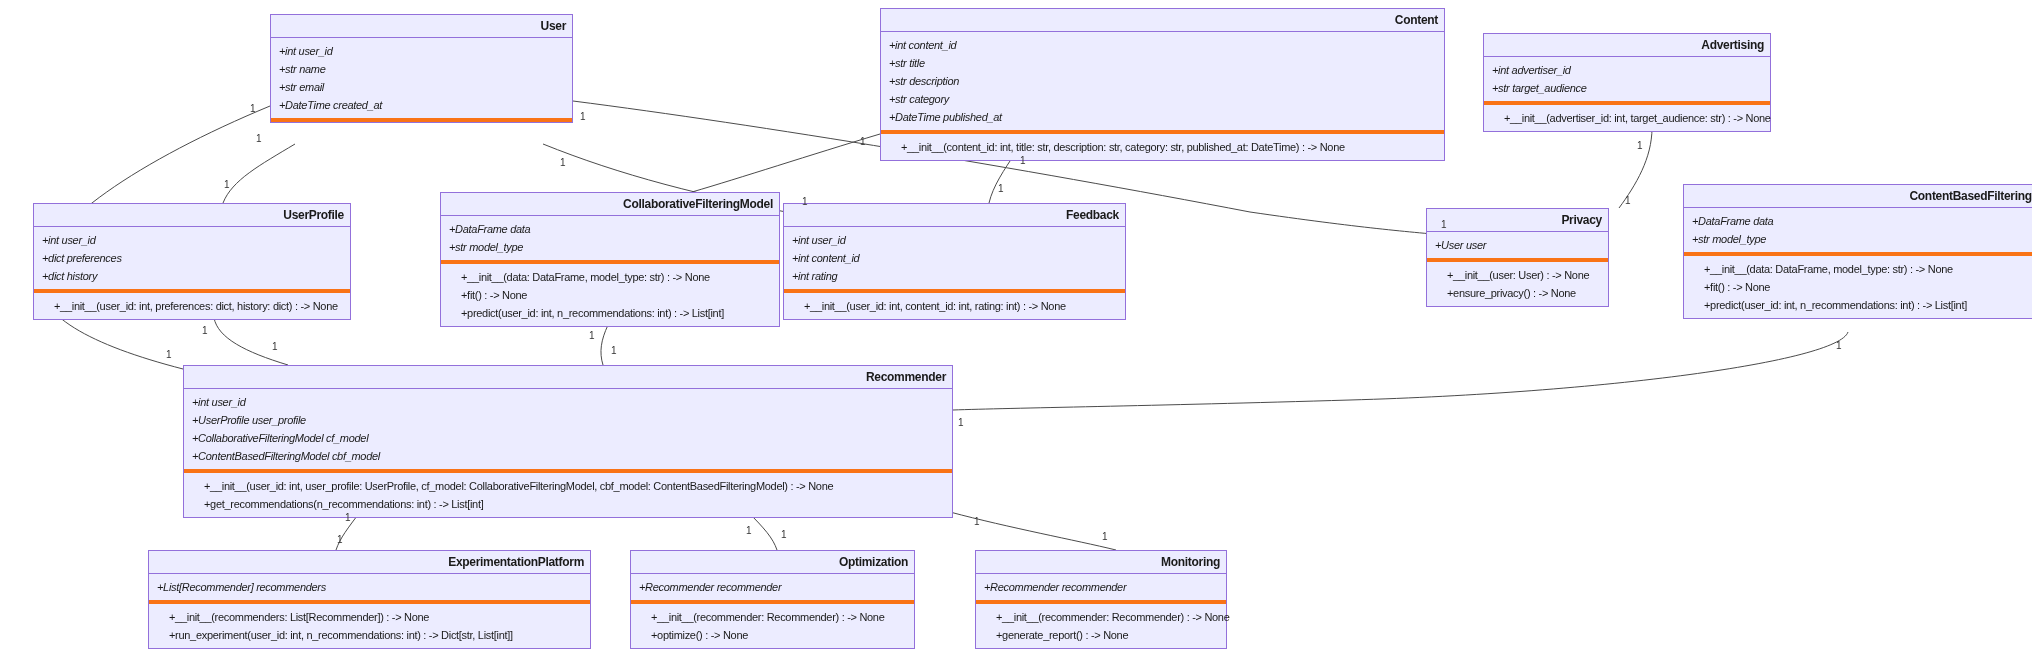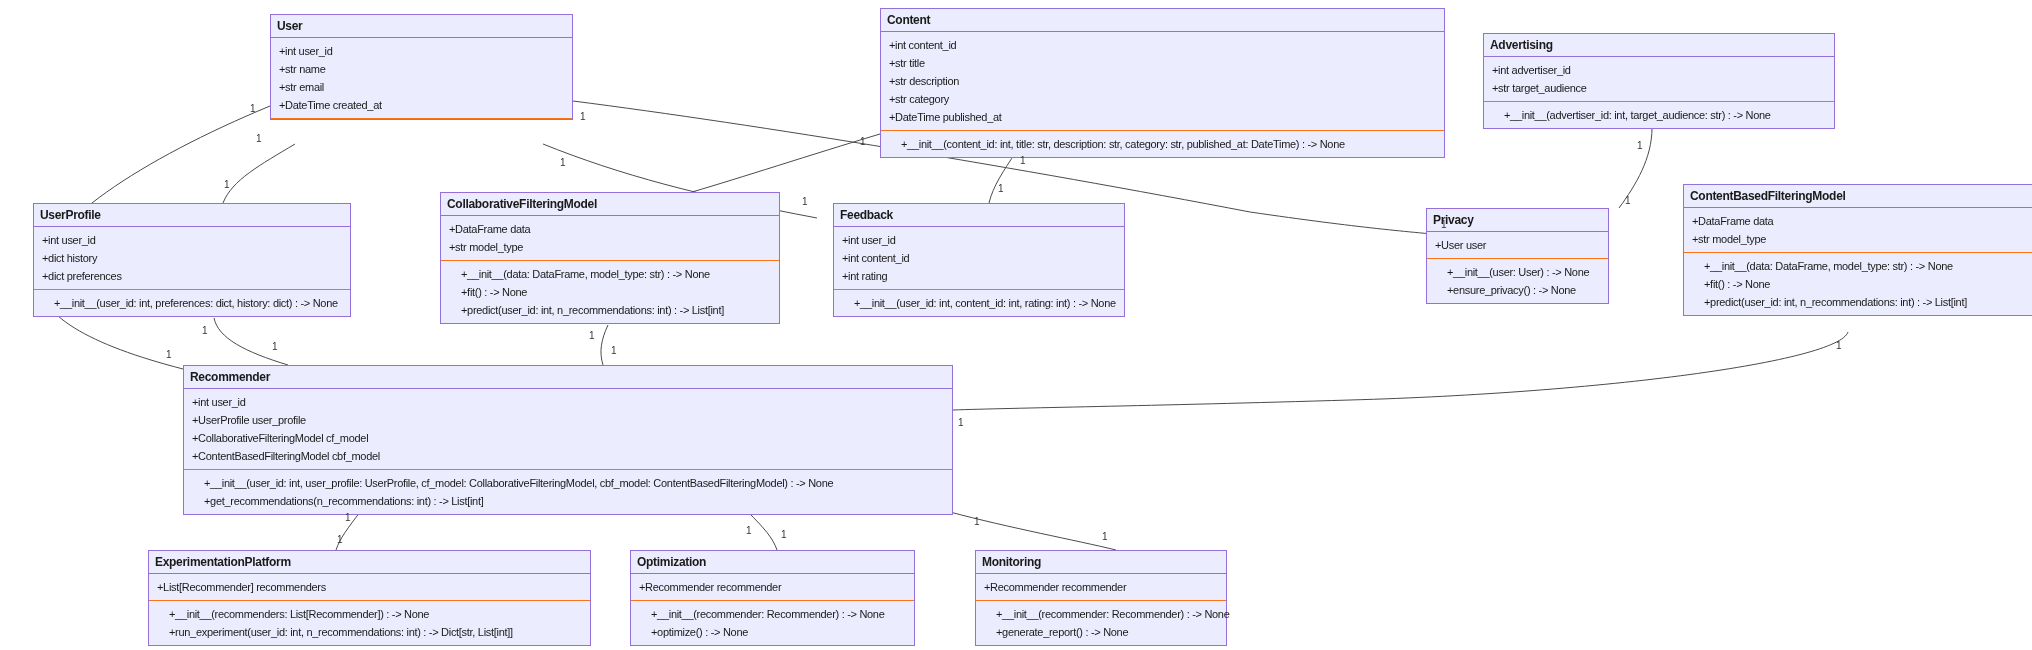--- a/index.html
+++ b/index.html
@@ -7,24 +7,24 @@
     position:relative;width:2032px;height:650px;background:#ffffff;overflow:hidden;
     font-family:"Liberation Sans","DejaVu Sans",sans-serif;color:#1a1a1a;
   }
   .edges-svg{position:absolute;left:0;top:0;z-index:0;}
   .edges-svg path{fill:none;stroke:#4b4b4b;stroke-width:1;}
   .cls{
     position:absolute;z-index:2;background:#ECECFF;border:1px solid #9370DB;
     box-sizing:border-box;font-size:11px;letter-spacing:-0.3px;
   }
   .cls-title{
-    text-align:left;font-weight:bold;font-size:12px;padding:4px 6px;
+    text-align:right;font-weight:bold;font-size:12px;padding:4px 6px;
     border-bottom:1px solid #9370DB;white-space:nowrap;
   }
-  .cls-attrs{padding:4px 8px;border-bottom:1px solid #f97316;}
+  .cls-attrs{padding:4px 8px;border-bottom:4px solid #f97316;font-style:italic;}
   .cls-methods{padding:4px 20px;}
   .m{line-height:18px;white-space:nowrap;}
   .mult{
     position:absolute;z-index:3;font-size:10px;letter-spacing:0;
     color:#333333;line-height:10px;
   }
 </style>
 </head>
 <body>
 
@@ -89,57 +89,57 @@
       <div class="m">+str title</div>
       <div class="m">+str description</div>
       <div class="m">+str category</div>
       <div class="m">+DateTime published_at</div>
     </div>
     <div class="cls-methods">
       <div class="m">+__init__(content_id: int, title: str, description: str, category: str, published_at: DateTime) : -&gt; None</div>
     </div>
   </div>
 
-  <div class="cls" style="left:1483px;top:33px;width:352px">
+  <div class="cls" style="left:1483px;top:33px;width:288px">
     <div class="cls-title">Advertising</div>
     <div class="cls-attrs">
       <div class="m">+int advertiser_id</div>
       <div class="m">+str target_audience</div>
     </div>
     <div class="cls-methods">
       <div class="m">+__init__(advertiser_id: int, target_audience: str) : -&gt; None</div>
     </div>
   </div>
 
   <div class="cls" style="left:33px;top:203px;width:318px">
     <div class="cls-title">UserProfile</div>
     <div class="cls-attrs">
       <div class="m">+int user_id</div>
+      <div class="m">+dict preferences</div>
       <div class="m">+dict history</div>
-      <div class="m">+dict preferences</div>
     </div>
     <div class="cls-methods">
       <div class="m">+__init__(user_id: int, preferences: dict, history: dict) : -&gt; None</div>
     </div>
   </div>
 
   <div class="cls" style="left:440px;top:192px;width:340px">
     <div class="cls-title">CollaborativeFilteringModel</div>
     <div class="cls-attrs">
       <div class="m">+DataFrame data</div>
       <div class="m">+str model_type</div>
     </div>
     <div class="cls-methods">
       <div class="m">+__init__(data: DataFrame, model_type: str) : -&gt; None</div>
       <div class="m">+fit() : -&gt; None</div>
       <div class="m">+predict(user_id: int, n_recommendations: int) : -&gt; List[int]</div>
     </div>
   </div>
 
-  <div class="cls" style="left:833px;top:203px;width:292px">
+  <div class="cls" style="left:783px;top:203px;width:343px">
     <div class="cls-title">Feedback</div>
     <div class="cls-attrs">
       <div class="m">+int user_id</div>
       <div class="m">+int content_id</div>
       <div class="m">+int rating</div>
     </div>
     <div class="cls-methods">
       <div class="m">+__init__(user_id: int, content_id: int, rating: int) : -&gt; None</div>
     </div>
   </div>

